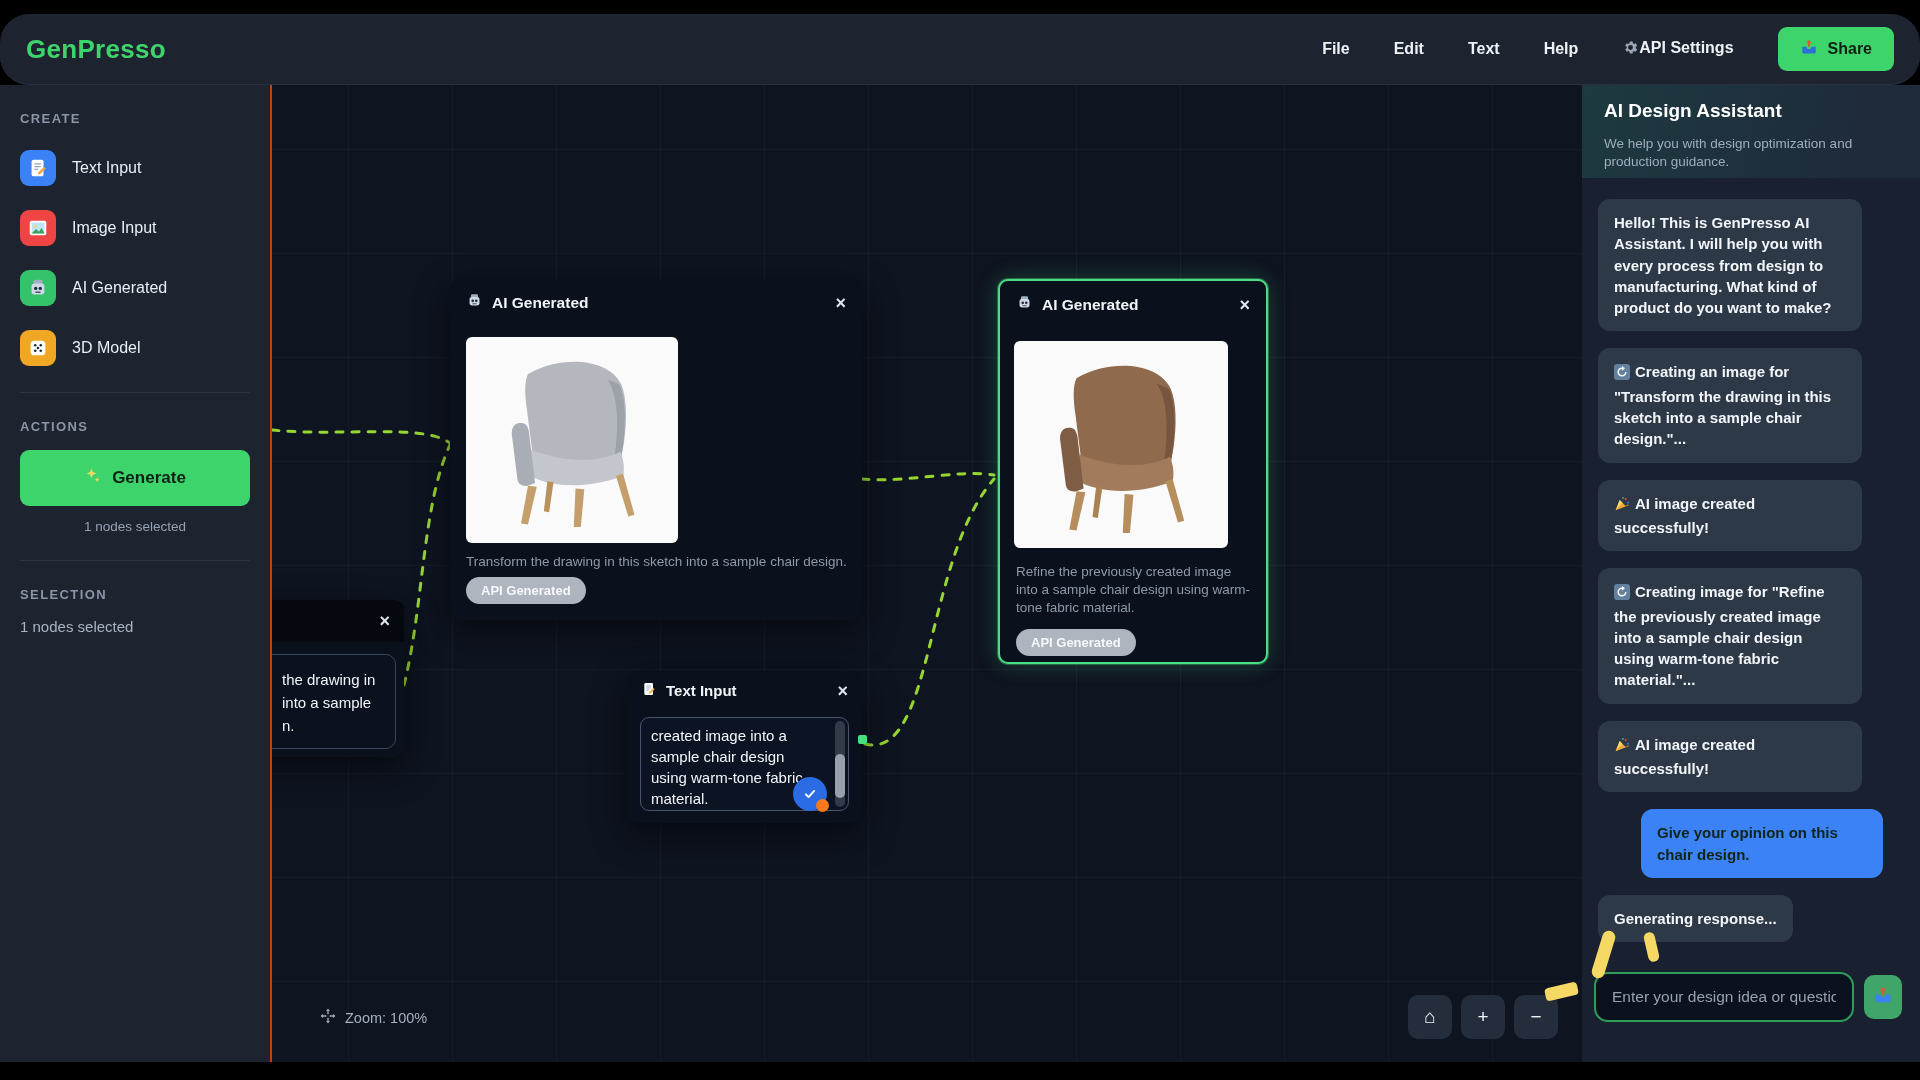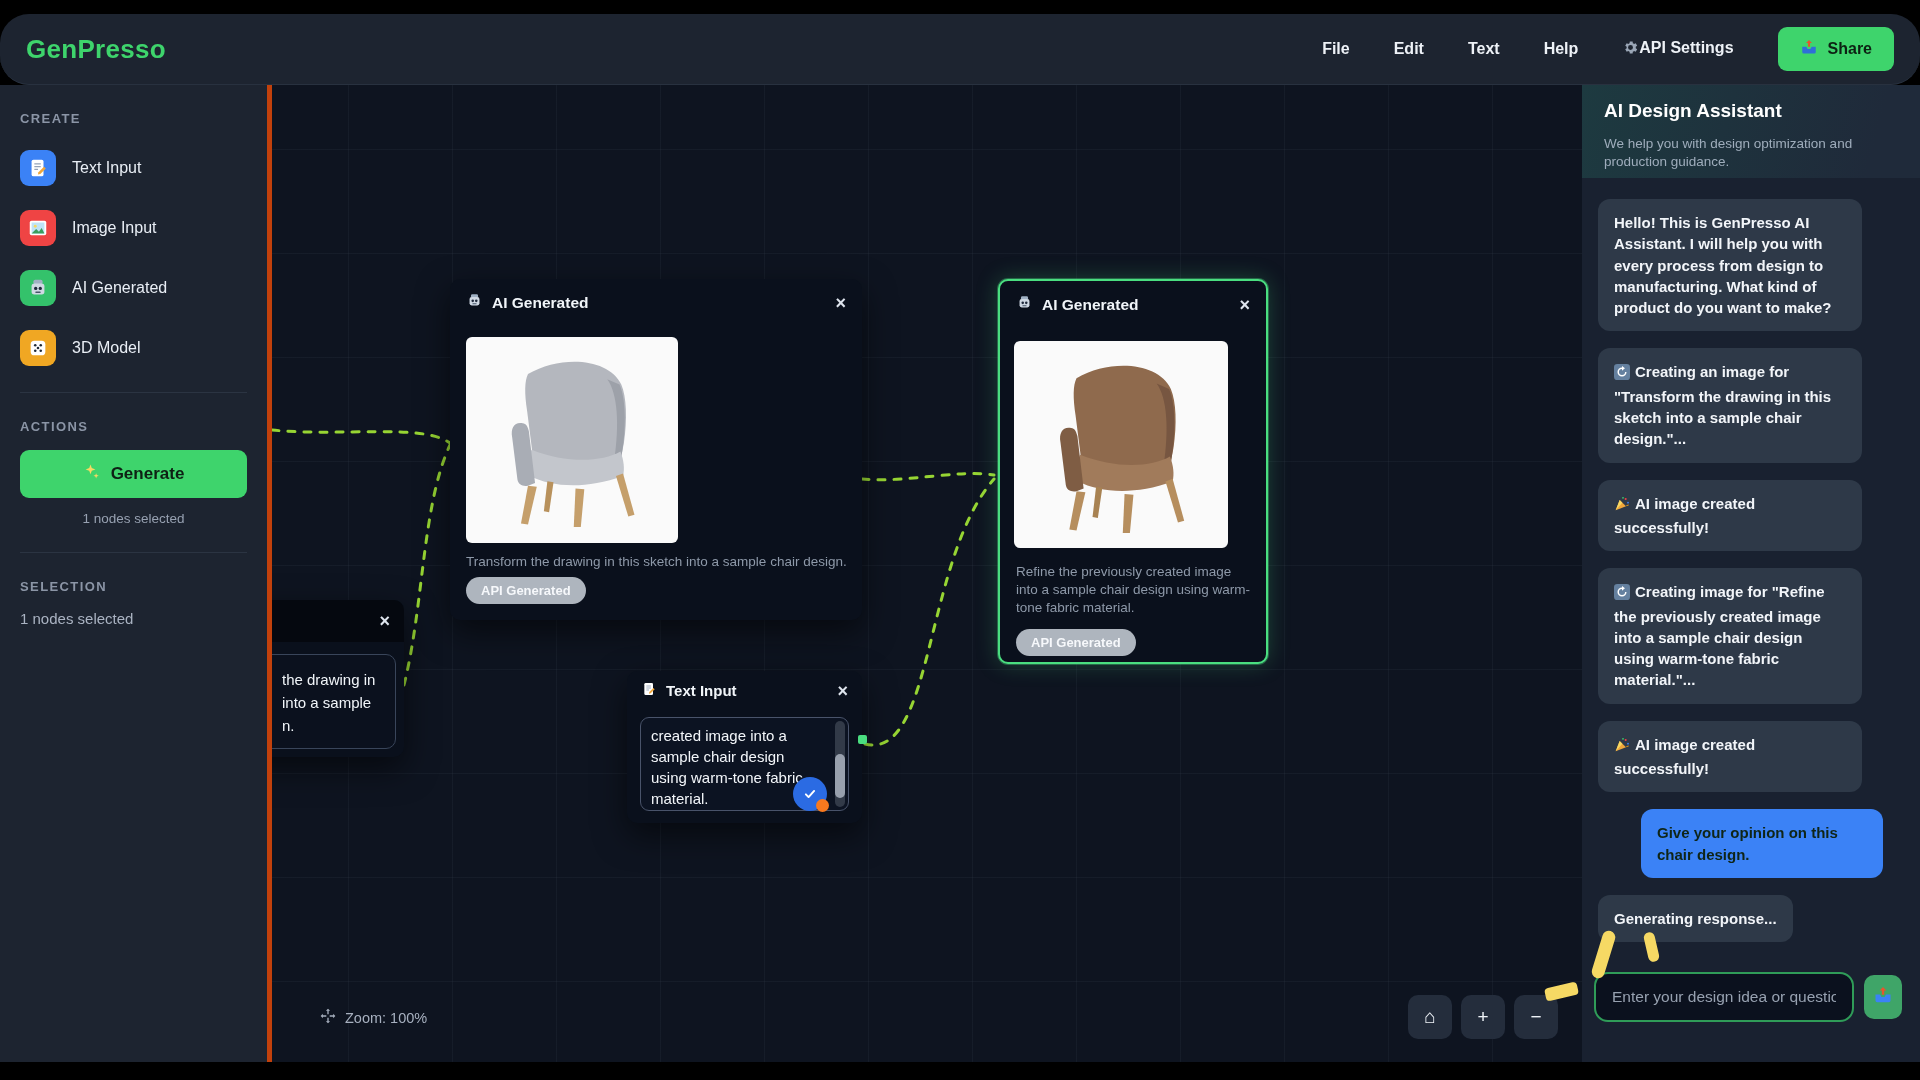--- a/index.html
+++ b/index.html
@@ -12,30 +12,30 @@
   .logo { font-size:26px; font-weight:bold; color:#3ed46c; letter-spacing:.3px; }
   .menu { margin-left:auto; display:flex; align-items:center; gap:44px; color:#eef2f7;
     font-size:16px; font-weight:600; }
   .menu-item { cursor:pointer; }
   .api { display:flex; align-items:flex-start; }
   .share-btn { display:flex; align-items:center; gap:10px; background:#3ed46c; color:#0d2113;
     font-weight:700; font-size:16px; padding:11px 22px; border-radius:9px; cursor:pointer; }
 
   
   .sidebar { position:absolute; top:85px; left:0; bottom:18px; width:272px; background:#1d2430;
-    padding:26px 20px; border-right:5px solid #c2410c; z-index:10; }
+    padding:26px 20px; border-right:2px solid #c2410c; z-index:10; }
   .section-label { font-size:13px; font-weight:700; color:#8b95a6; letter-spacing:1.4px; }
   .create-items { margin-top:24px; display:flex; flex-direction:column; gap:24px; }
   .citem { display:flex; align-items:center; gap:16px; cursor:pointer; }
   .cicon { width:36px; height:36px; border-radius:9px; display:flex; align-items:center; justify-content:center; }
   .ic-blue { background:#3b82f6; } .ic-red { background:#ef4444; }
   .ic-green { background:#34c26b; } .ic-amber { background:#f0a723; }
   .citem-label { color:#e9eef5; font-size:16px; font-weight:500; }
   .divider { height:1px; background:#2b3442; margin:26px 0; }
-  .gen-btn { margin-top:16px; height:48px; width:100%; background:#3ed46c; border-radius:9px;
+  .gen-btn { margin-top:16px; height:56px; width:100%; background:#3ed46c; border-radius:9px;
     display:flex; align-items:center; justify-content:center; gap:10px; color:#0e2014;
     font-weight:700; font-size:17px; cursor:pointer; }
   .gen-hint { text-align:center; color:#97a1b1; font-size:13.5px; margin-top:13px; }
   .sel-status { color:#aab3c2; font-size:15px; margin-top:16px; }
 
   
   .canvas { position:absolute; top:85px; left:272px; right:338px; bottom:18px; background:#0e1420;
     background-image:
       linear-gradient(rgba(160,175,200,0.055) 1px, transparent 1px),
       linear-gradient(90deg, rgba(160,175,200,0.055) 1px, transparent 1px);

